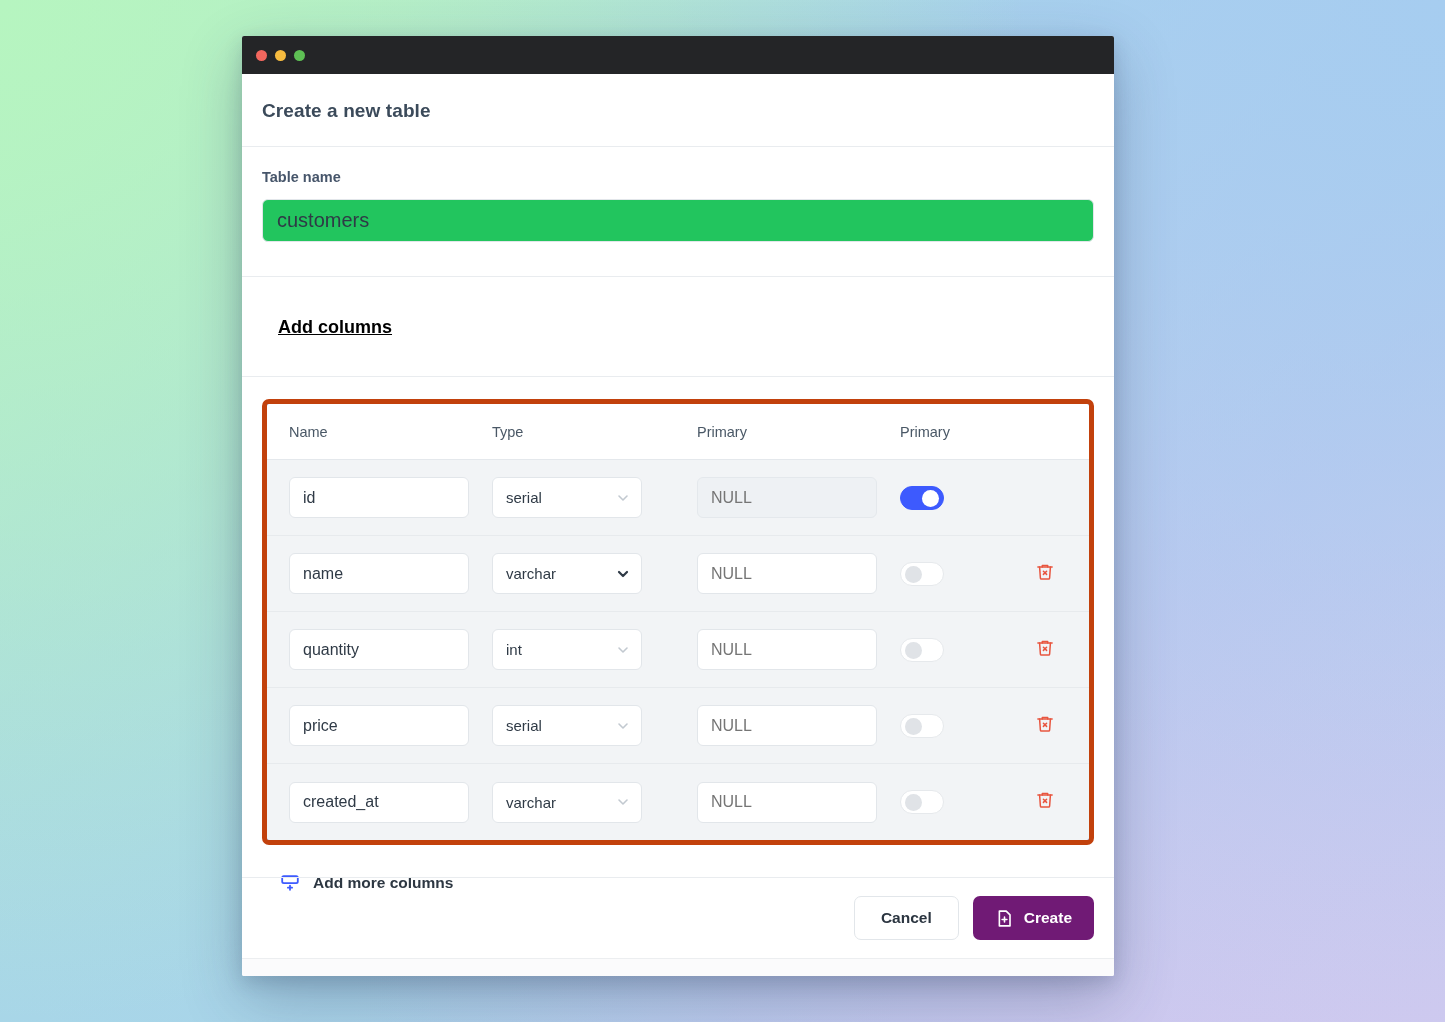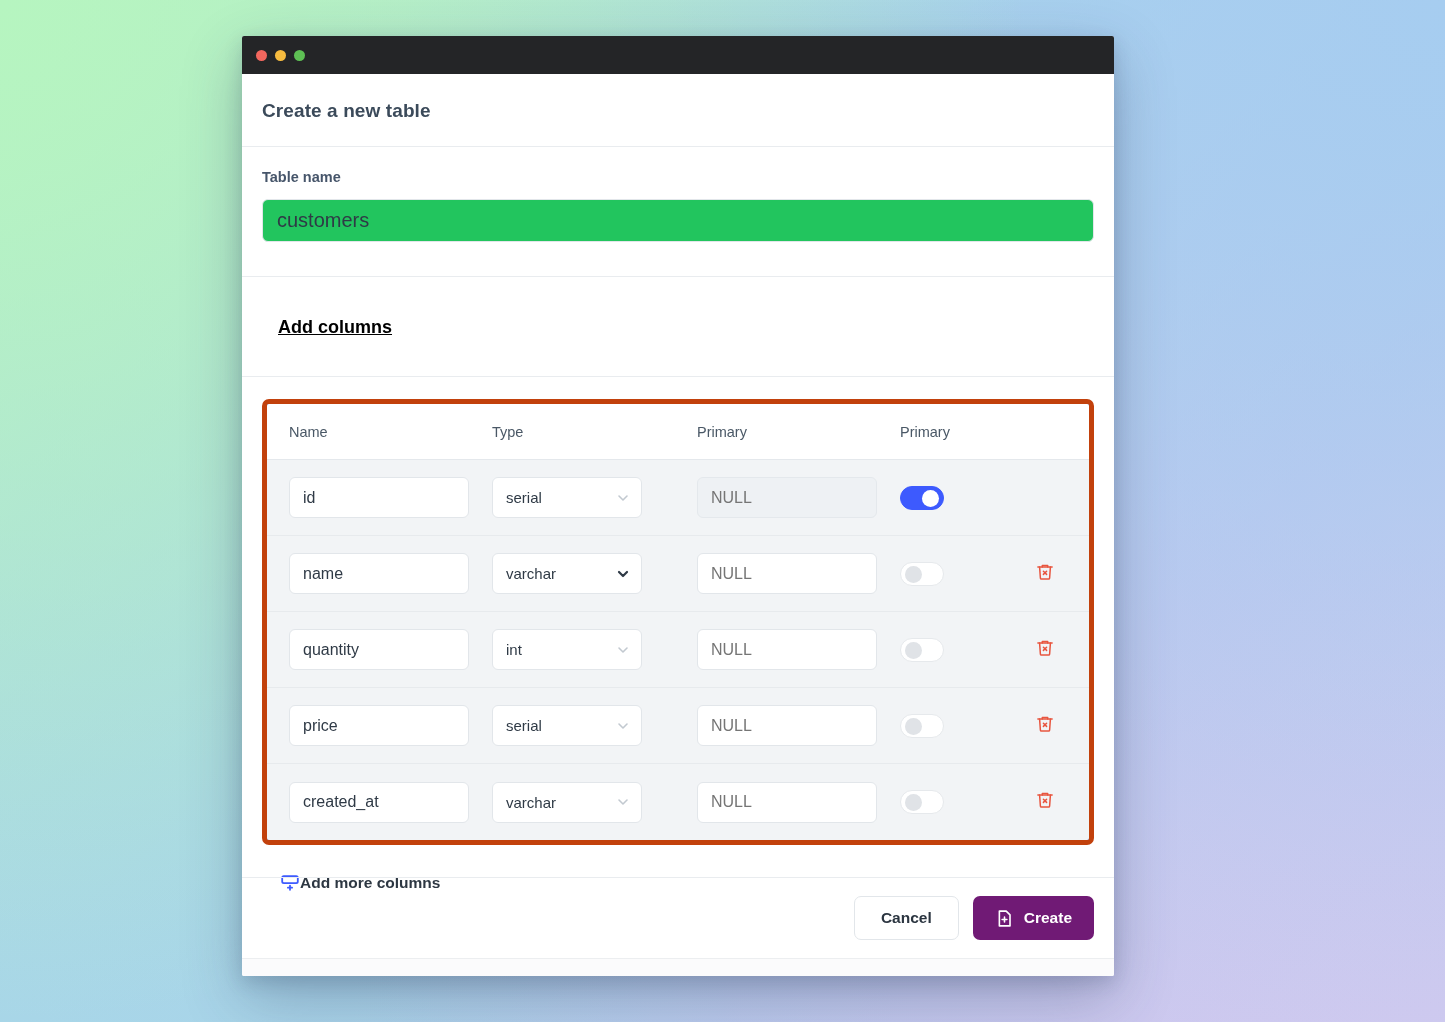--- a/index.html
+++ b/index.html
@@ -210,20 +210,21 @@
     justify-content: center;
     cursor: pointer;
     color: #e8553f;
     margin-left: 12px;
   }
 
   
   .add-more {
     display: flex;
     align-items: center;
+    gap: 13px;
     padding: 28px 10px 0 18px;
     cursor: pointer;
   }
   .add-more .label {
     font-size: 15.5px;
     font-weight: 700;
     color: #2d3742;
   }
   .add-icon { width: 20px; height: 20px; color: #3d5afe; display: block; }
 

